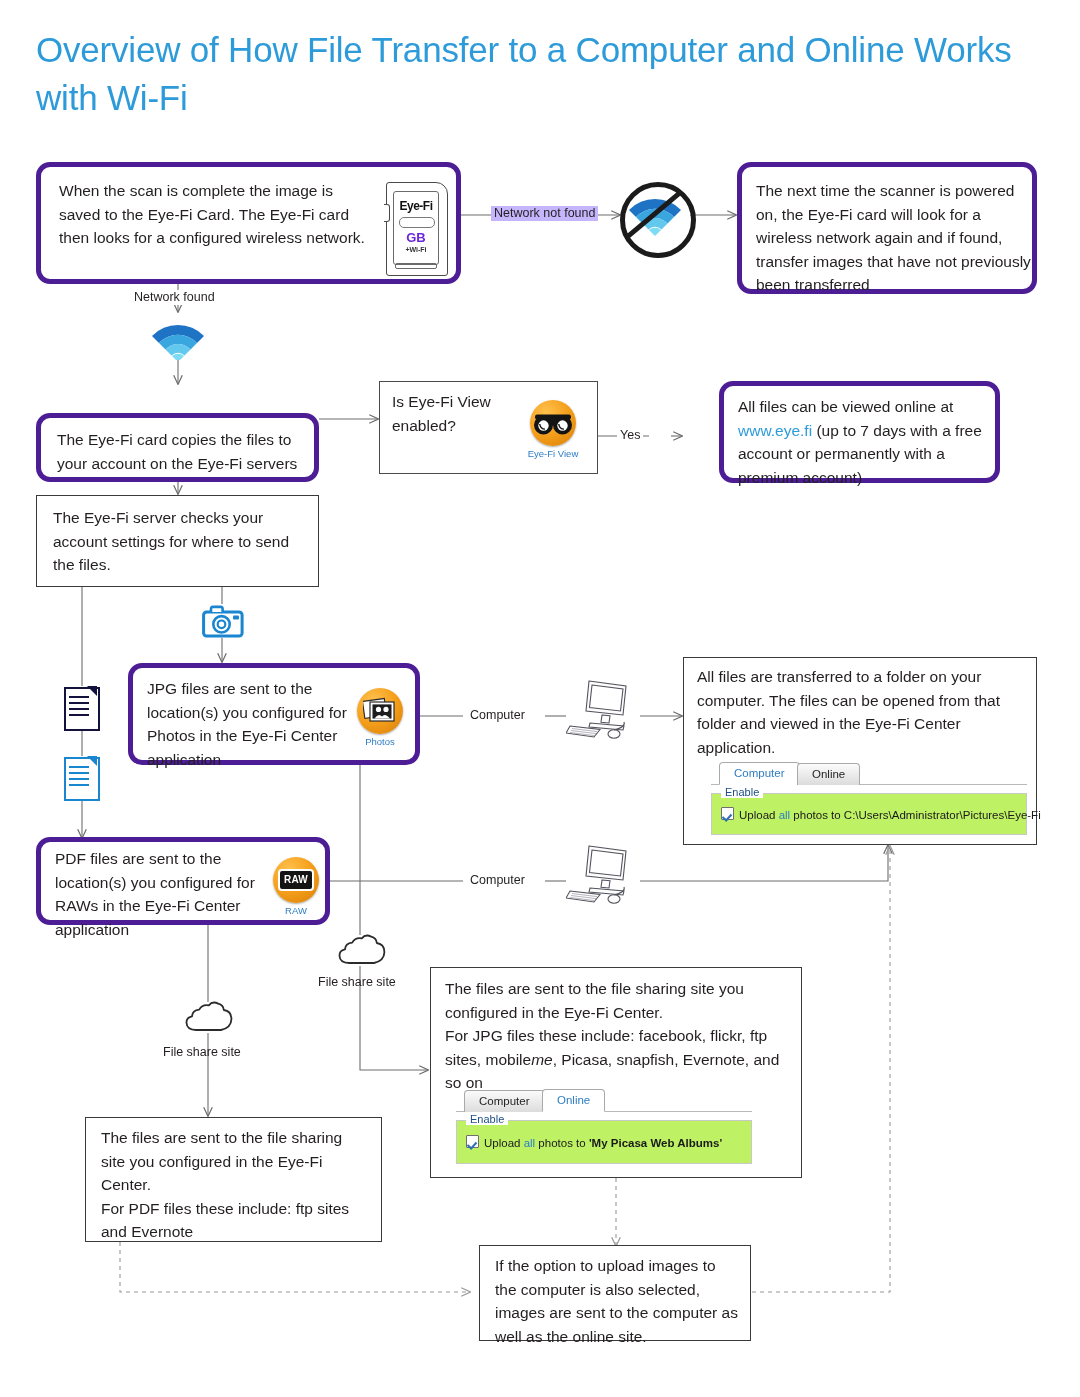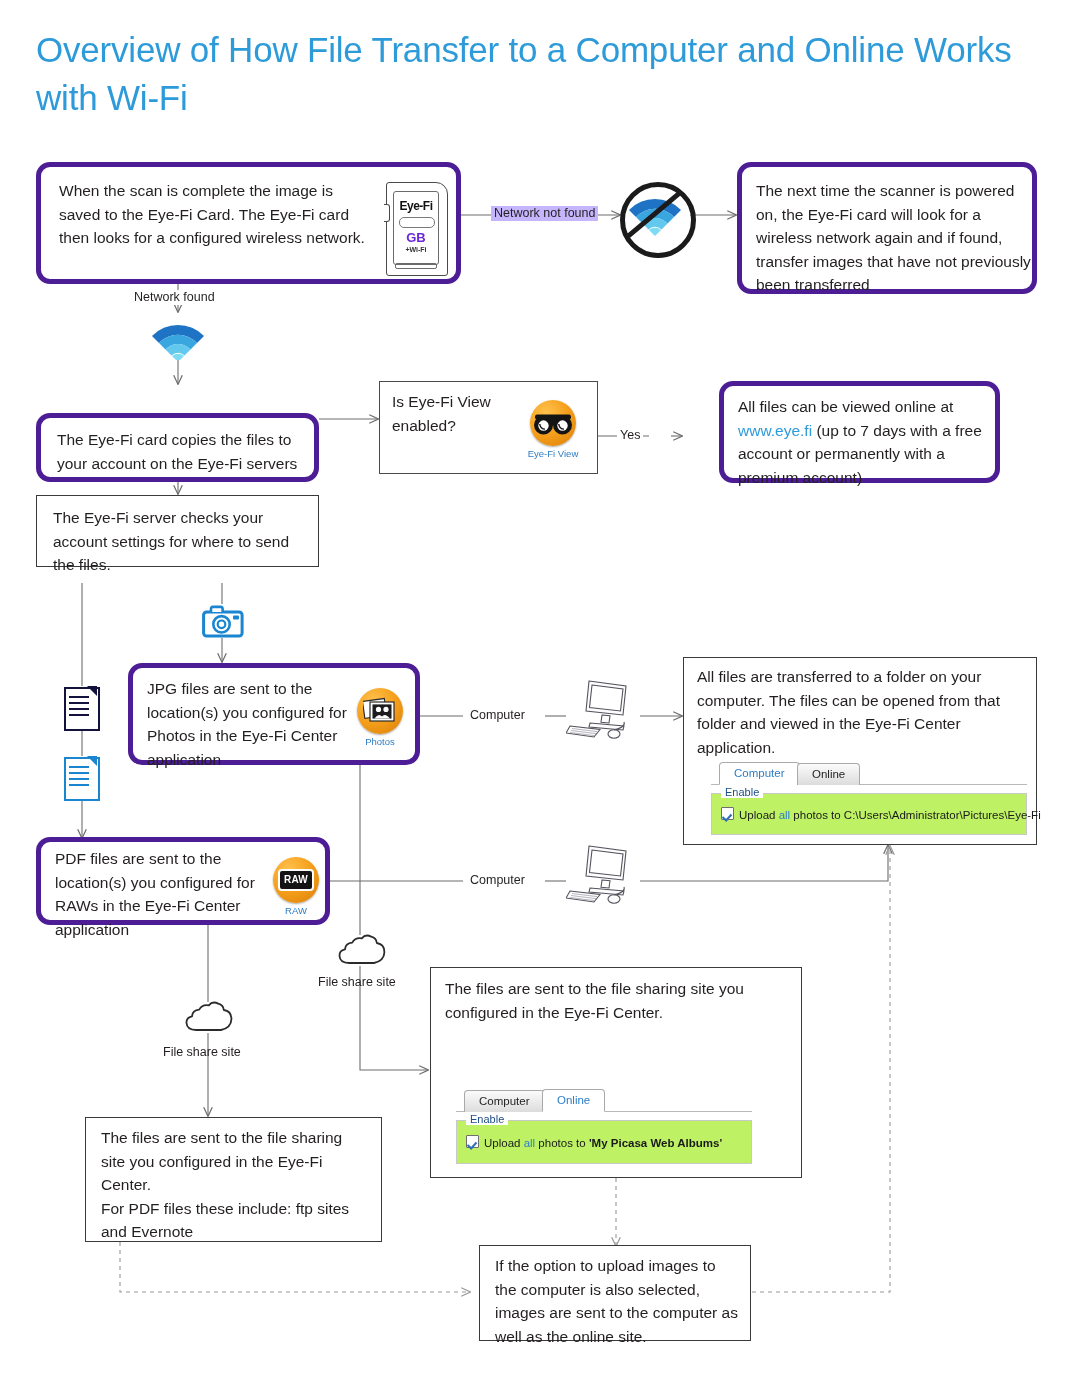--- a/index.html
+++ b/index.html
@@ -218,21 +218,21 @@
   </div>
 
   <div class="lbl" style="left:617px;top:428px;background:#fff;padding:0 3px;">Yes</div>
 
   <div class="box rbox" style="left:719px;top:381px;width:281px;height:102px;">
     <div class="txt" style="left:14px;top:9px;width:254px;">
       <span>All files can be viewed online at </span><span class="lnk">www.eye.fi</span><span> (up to 7 days with a free account or permanently with a premium account)</span>
     </div>
   </div>
 
-  <div class="box" style="left:36px;top:495px;width:283px;height:72px;">
+  <div class="box" style="left:36px;top:495px;width:283px;height:92px;">
     <div class="txt" style="left:16px;top:10px;width:252px;">The Eye-Fi server checks your account settings for where to send the files.</div>
   </div>
 
   <div class="cam" style="left:202px;top:605px;">
     <svg width="42" height="33" viewBox="0 0 42 33">
       <rect x="1.6" y="7" width="38.5" height="24" rx="3" fill="#fff" stroke="#1a86d0" stroke-width="3"></rect>
       <path d="M9,7 L9,3.5 a1.6,1.6 0 0 1 1.6,-1.6 L19,1.9 a1.6,1.6 0 0 1 1.6,1.6 L20.6,7" fill="#fff" stroke="#1a86d0" stroke-width="2.6"></path>
       <circle cx="19.5" cy="19.3" r="8.2" fill="#fff" stroke="#1a86d0" stroke-width="2.6"></circle>
       <circle cx="19.5" cy="19.3" r="3.8" fill="#fff" stroke="#1a86d0" stroke-width="2.2"></circle>
       <rect x="31" y="10.5" width="6" height="4" rx="1" fill="#1a86d0"></rect>
@@ -346,20 +346,23 @@
 
   <div style="position:absolute;left:184px;top:999px;">
     <svg width="52" height="34" viewBox="0 0 52 34">
       <path d="M12,31 q-9,0 -9.5,-7 q-0.3,-5.6 5.5,-6.6 q0.4,-6.4 7.2,-6.8 q3.2,-5.5 9.6,-4.2 q3.6,-4.6 9.4,-1.8 q5.2,1.2 5.6,6.4 q7.8,1.2 7.6,9.2 q-0.2,8.4 -10.4,10.8 Z" fill="#fff" stroke="#2b2b2b" stroke-width="1.8" stroke-linejoin="round"></path>
     </svg>
   </div>
   <div class="lbl" style="left:163px;top:1045px;">File share site</div>
 
   <div class="box" style="left:430px;top:967px;width:372px;height:211px;">
     <div class="txt" style="left:14px;top:9px;width:348px;">The files are sent to the file sharing site you configured in the Eye-Fi Center.</div>
+    <div class="txt" style="left:14px;top:56px;width:350px;">
+      <span>For JPG files these include: facebook, flickr, ftp sites, mobile</span><span class="ital">me</span><span>, Picasa, snapfish, Evernote, and so on</span>
+    </div>
     <div class="panel" style="left:25px;top:122px;width:296px;height:74px;">
       <div class="tabstrip" style="width:296px;">
         <div class="tabline" style="width:296px;"></div>
         <div class="tab inactive" style="left:8px;">Computer</div>
         <div class="tab active" style="left:86px;">Online</div>
       </div>
       <div class="fieldset" style="left:0px;top:30px;width:296px;height:44px;">
         <div class="legend">Enable</div>
         <div class="cbrow" style="top:14px;">
           <span class="cbox"></span><span>Upload </span><span class="hl">all</span><span> photos to </span><span class="bold">'My Picasa Web Albums'</span>

